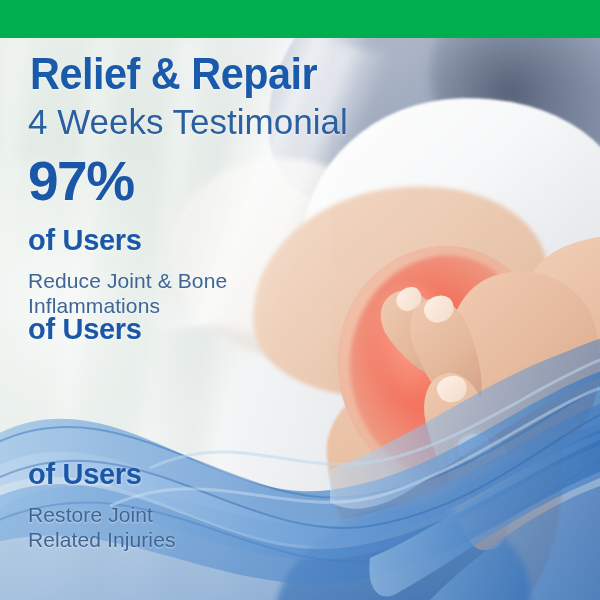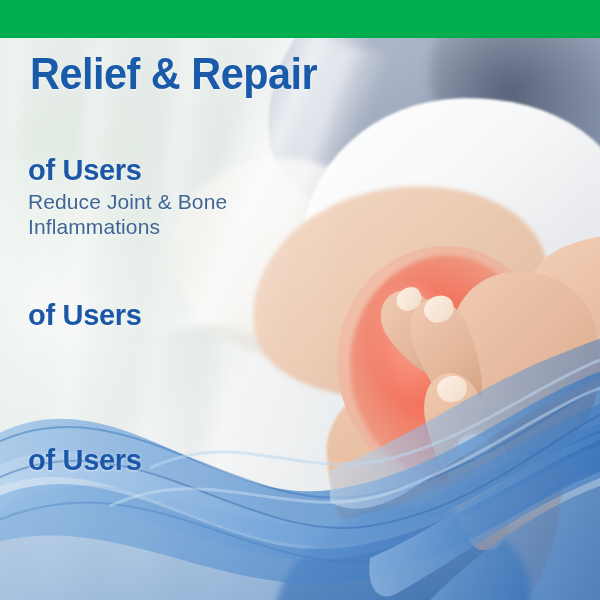--- a/index.html
+++ b/index.html
@@ -320,31 +320,31 @@
   .pct {
     font-family: "Liberation Sans", sans-serif;
     font-weight: 700;
     font-size: 55px;
     line-height: 56px;
     color: #1a57a8;
     letter-spacing: -1.5px;
     text-shadow: 0 1px 3px rgba(255,255,255,0.55);
   }
   .of-users {
-    margin-top: 1px;
+    margin-top: 15px;
     font-family: "Liberation Sans", sans-serif;
     font-weight: 700;
     font-size: 29px;
     line-height: 32px;
     color: #1a57a8;
     letter-spacing: -0.3px;
     text-shadow: 0 1px 3px rgba(255,255,255,0.55);
   }
   .desc {
-    margin-top: 3px;
+    margin-top: 12px;
     font-family: "Liberation Sans", sans-serif;
     font-weight: 400;
     font-size: 21px;
     line-height: 25px;
     color: #3f6596;
     letter-spacing: 0.1px;
     text-shadow: 0 1px 2px rgba(255,255,255,0.55);
     white-space: pre-line;
   }
 </style>
@@ -430,29 +430,33 @@
     <path d="M430,562 C480,512 540,470 600,448 L600,562 Z" fill="url(#wg3)" opacity="0.80"></path>
 
     <path d="M150,430 C240,388 300,444 392,420 C470,400 532,350 600,322" fill="none" stroke="#bcd8f0" stroke-opacity="0.55" stroke-width="3"></path>
     <path d="M110,468 C210,422 290,486 386,456 C468,430 534,376 600,350" fill="none" stroke="#d3e5f6" stroke-opacity="0.45" stroke-width="3"></path>
   </svg>
 
   <div class="content">
 
     <div class="headline">Relief &amp; Repair</div>
 
+    <div class="subhead">4 Weeks Testimonial</div>
 
     <div class="stat stat-1">
+      <div class="pct">97%</div>
       <div class="of-users">of Users</div>
       <div class="desc">Reduce Joint &amp; Bone
 Inflammations</div>
     </div>
 
     <div class="stat stat-2">
       <div class="of-users">of Users</div>
     </div>
 
     <div class="stat stat-3">
       <div class="of-users">of Users</div>
+      <div class="desc">Restore Joint
+Related Injuries</div>
     </div>
 
   </div>
 </div>
 
 </body></html>

